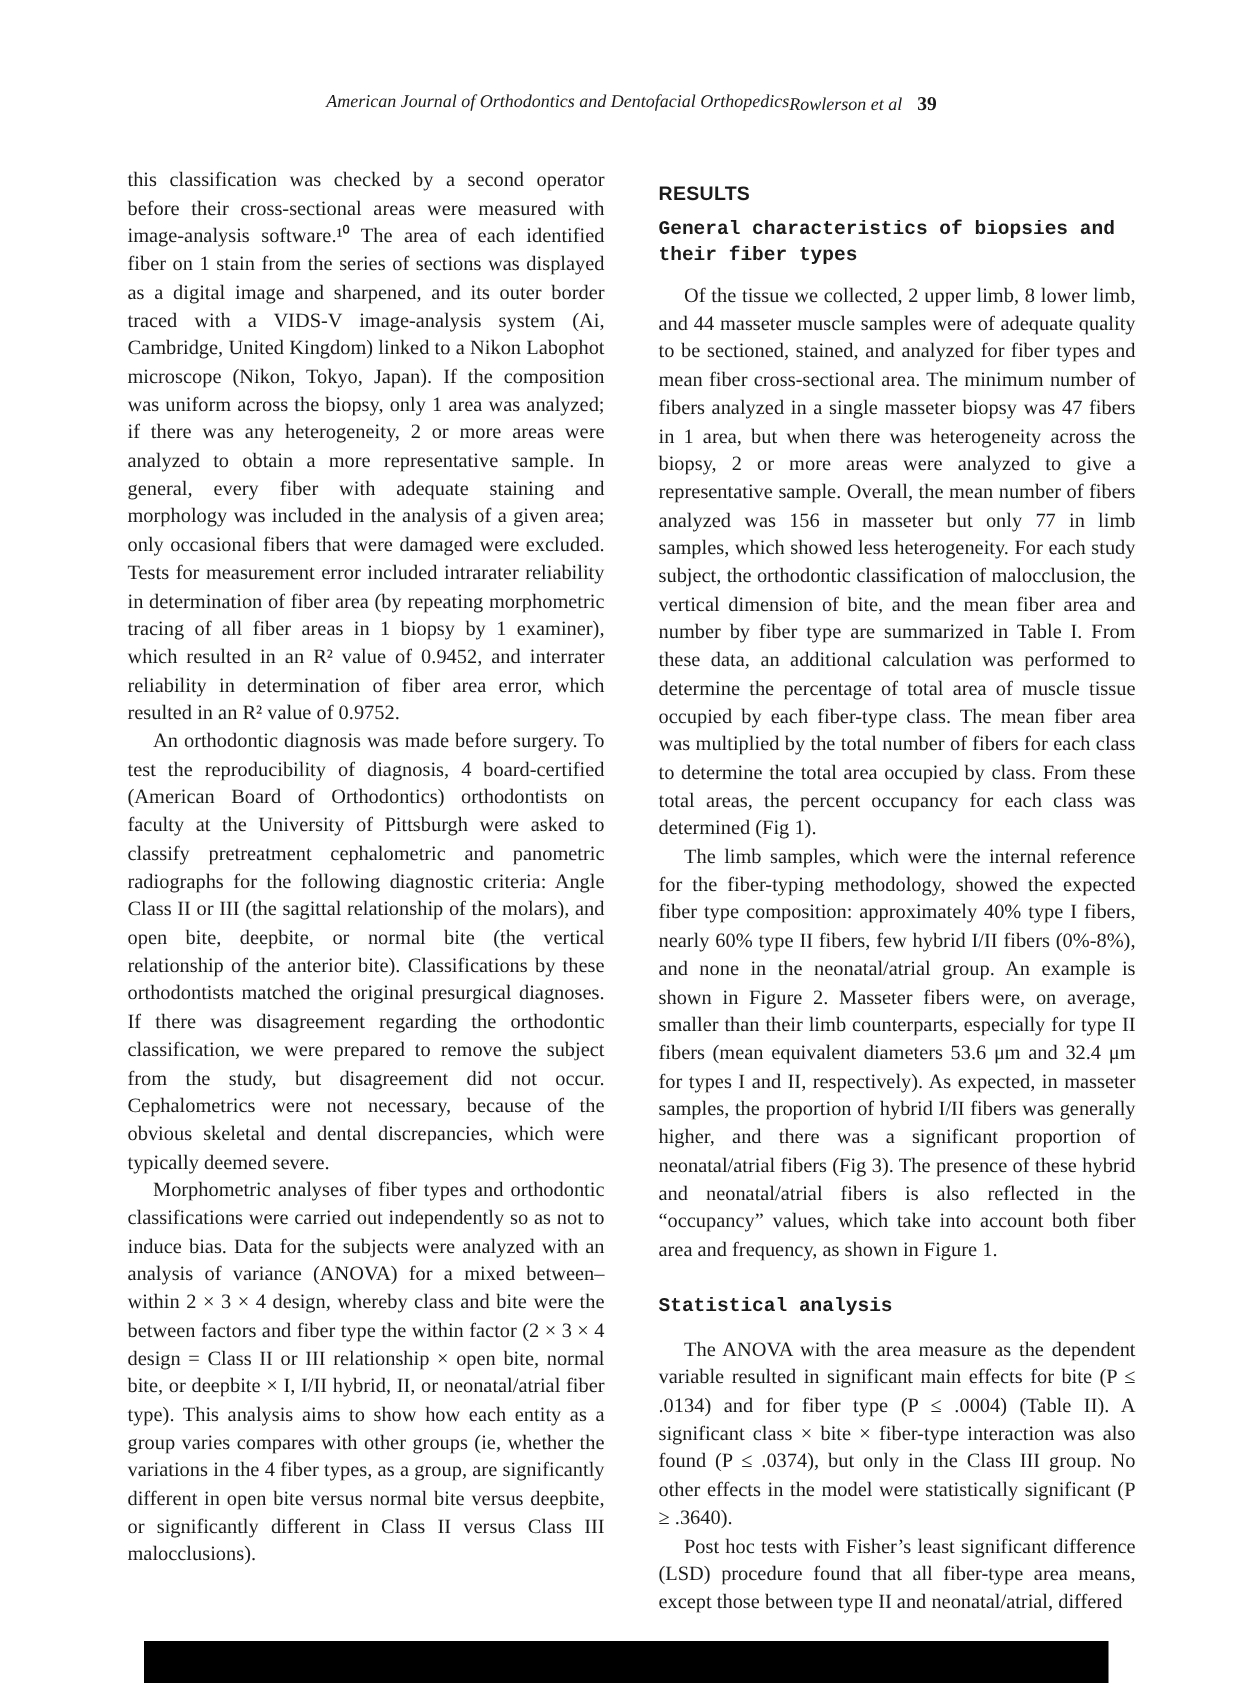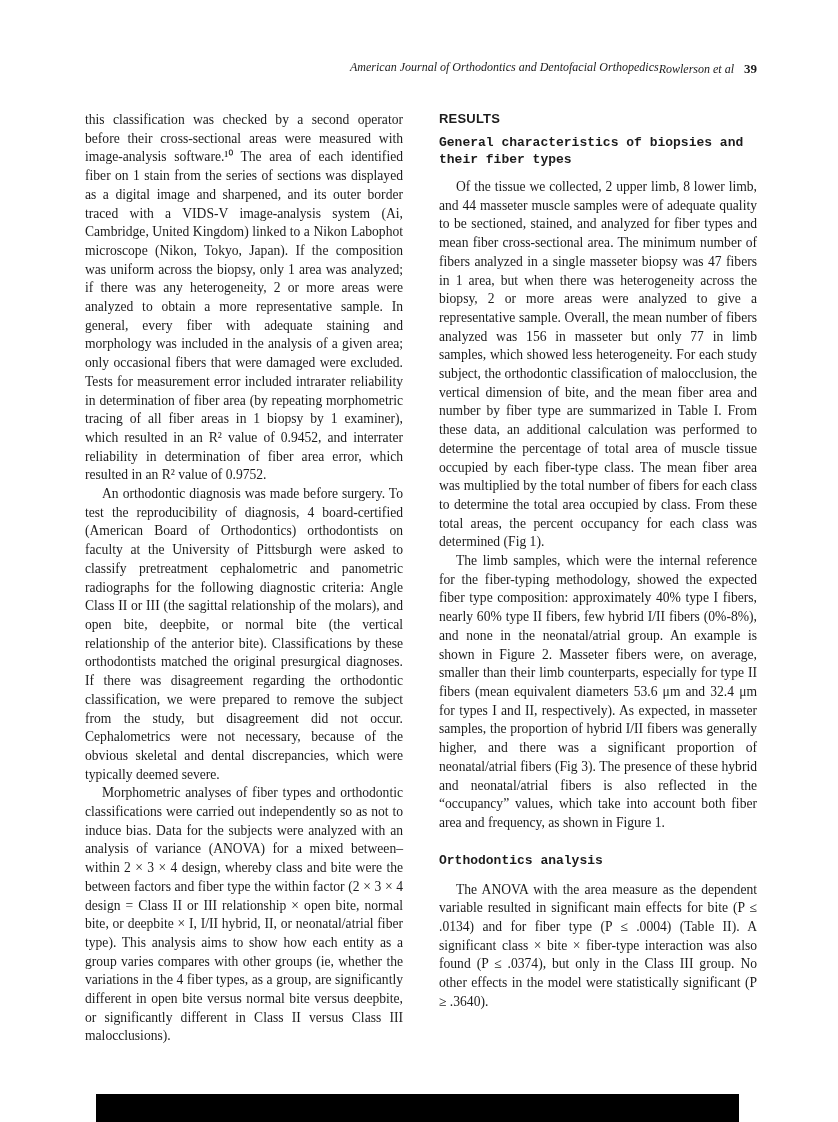--- a/index.html
+++ b/index.html
@@ -14,21 +14,21 @@
     -webkit-font-smoothing: antialiased;
   }
   .page {
     position: absolute;
     left: 85px;
     top: 60px;
     width: 672px;
   }
   .page-header {
     display: flex;
-    justify-content: flex-end;
+    justify-content: center;
     align-items: flex-start;
     font-style: italic;
     font-size: 12px;
     line-height: 15px;
     margin-bottom: 34px;
   }
   .header-right {
     white-space: nowrap;
     padding-top: 1px;
   }
@@ -52,20 +52,21 @@
   p.body-para { text-indent: 17px; }
   p.no-indent { text-indent: 0; }
   .section-heading {
     font-family: "Liberation Sans", sans-serif;
     font-size: 13px;
     font-weight: bold;
     text-align: left;
     line-height: 16px;
     margin-bottom: 7px;
     letter-spacing: 0.2px;
+    margin-top: 10px;
   }
   .sub-heading {
     font-family: Liberation Mono, monospace;
     font-size: 13px;
     font-weight: bold;
     text-align: left;
     line-height: 17px;
     margin-bottom: 10px;
   }
   .sub-heading.statistical {
@@ -102,20 +103,21 @@
       <p class="body-para no-indent">this classification was checked by a second operator before their cross-sectional areas were measured with image-analysis software.¹⁰ The area of each identified fiber on 1 stain from the series of sections was displayed as a digital image and sharpened, and its outer border traced with a VIDS-V image-analysis system (Ai, Cambridge, United Kingdom) linked to a Nikon Labophot microscope (Nikon, Tokyo, Japan). If the composition was uniform across the biopsy, only 1 area was analyzed; if there was any heterogeneity, 2 or more areas were analyzed to obtain a more representative sample. In general, every fiber with adequate staining and morphology was included in the analysis of a given area; only occasional fibers that were damaged were excluded. Tests for measurement error included intrarater reliability in determination of fiber area (by repeating morphometric tracing of all fiber areas in 1 biopsy by 1 examiner), which resulted in an R² value of 0.9452, and interrater reliability in determination of fiber area error, which resulted in an R² value of 0.9752.</p>
       <p class="body-para">An orthodontic diagnosis was made before surgery. To test the reproducibility of diagnosis, 4 board-certified (American Board of Orthodontics) orthodontists on faculty at the University of Pittsburgh were asked to classify pretreatment cephalometric and panometric radiographs for the following diagnostic criteria: Angle Class II or III (the sagittal relationship of the molars), and open bite, deepbite, or normal bite (the vertical relationship of the anterior bite). Classifications by these orthodontists matched the original presurgical diagnoses. If there was disagreement regarding the orthodontic classification, we were prepared to remove the subject from the study, but disagreement did not occur. Cephalometrics were not necessary, because of the obvious skeletal and dental discrepancies, which were typically deemed severe.</p>
       <p class="body-para">Morphometric analyses of fiber types and orthodontic classifications were carried out independently so as not to induce bias. Data for the subjects were analyzed with an analysis of variance (ANOVA) for a mixed between–within 2 × 3 × 4 design, whereby class and bite were the between factors and fiber type the within factor (2 × 3 × 4 design = Class II or III relationship × open bite, normal bite, or deepbite × I, I/II hybrid, II, or neonatal/atrial fiber type). This analysis aims to show how each entity as a group varies compares with other groups (ie, whether the variations in the 4 fiber types, as a group, are significantly different in open bite versus normal bite versus deepbite, or significantly different in Class II versus Class III malocclusions).</p>
     </section>
 
     <section class="col col-right">
       <h2 class="section-heading">RESULTS</h2>
       <h3 class="sub-heading">General characteristics of biopsies and their fiber types</h3>
       <p class="body-para">Of the tissue we collected, 2 upper limb, 8 lower limb, and 44 masseter muscle samples were of adequate quality to be sectioned, stained, and analyzed for fiber types and mean fiber cross-sectional area. The minimum number of fibers analyzed in a single masseter biopsy was 47 fibers in 1 area, but when there was heterogeneity across the biopsy, 2 or more areas were analyzed to give a representative sample. Overall, the mean number of fibers analyzed was 156 in masseter but only 77 in limb samples, which showed less heterogeneity. For each study subject, the orthodontic classification of malocclusion, the vertical dimension of bite, and the mean fiber area and number by fiber type are summarized in Table I. From these data, an additional calculation was performed to determine the percentage of total area of muscle tissue occupied by each fiber-type class. The mean fiber area was multiplied by the total number of fibers for each class to determine the total area occupied by class. From these total areas, the percent occupancy for each class was determined (Fig 1).</p>
       <p class="body-para">The limb samples, which were the internal reference for the fiber-typing methodology, showed the expected fiber type composition: approximately 40% type I fibers, nearly 60% type II fibers, few hybrid I/II fibers (0%-8%), and none in the neonatal/atrial group. An example is shown in Figure 2. Masseter fibers were, on average, smaller than their limb counterparts, especially for type II fibers (mean equivalent diameters 53.6 μm and 32.4 μm for types I and II, respectively). As expected, in masseter samples, the proportion of hybrid I/II fibers was generally higher, and there was a significant proportion of neonatal/atrial fibers (Fig 3). The presence of these hybrid and neonatal/atrial fibers is also reflected in the “occupancy” values, which take into account both fiber area and frequency, as shown in Figure 1.</p>
-      <h3 class="sub-heading statistical">Orthodontics analysis</h3>
+      <h3 class="sub-heading statistical">Statistical analysis</h3>
       <p class="body-para">The ANOVA with the area measure as the dependent variable resulted in significant main effects for bite (P ≤ .0134) and for fiber type (P ≤ .0004) (Table II). A significant class × bite × fiber-type interaction was also found (P ≤ .0374), but only in the Class III group. No other effects in the model were statistically significant (P ≥ .3640).</p>
+      <p class="body-para">Post hoc tests with Fisher’s least significant difference (LSD) procedure found that all fiber-type area means, except those between type II and neonatal/atrial, differed</p>
     </section>
 
   </main>
 </div>
 
 <div class="bottom-bar"></div>
 
 </body></html>

